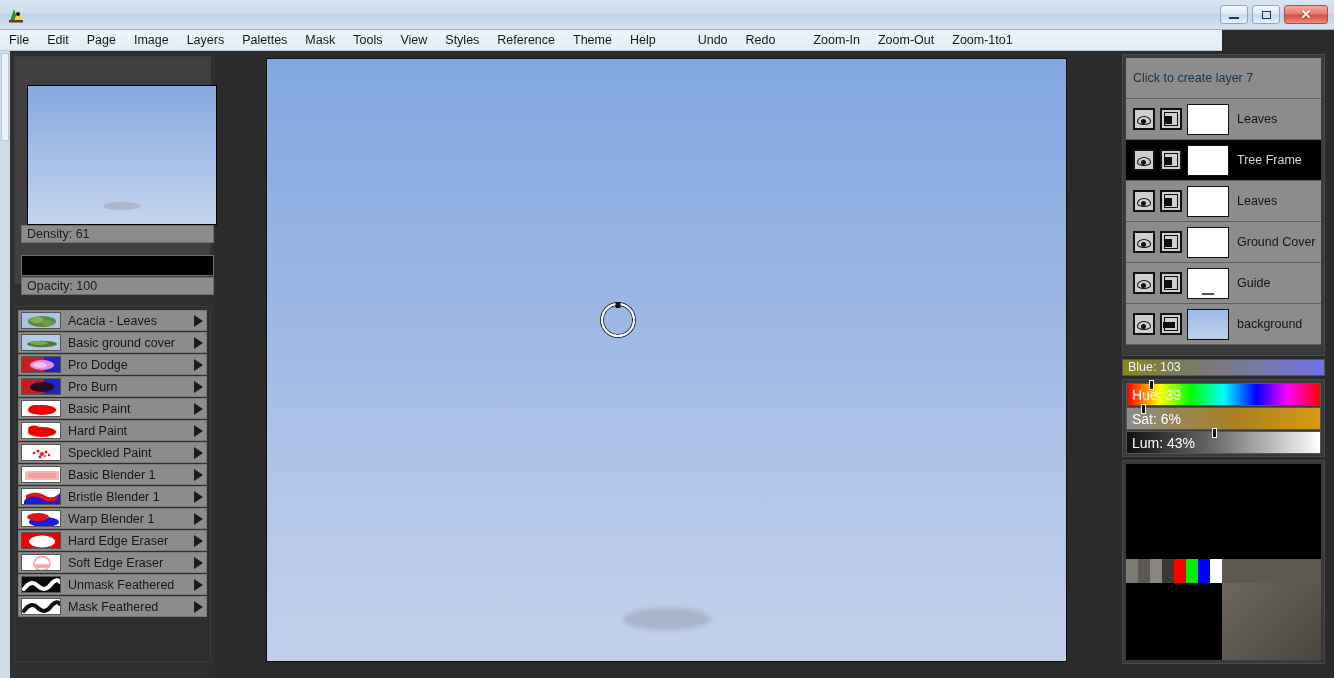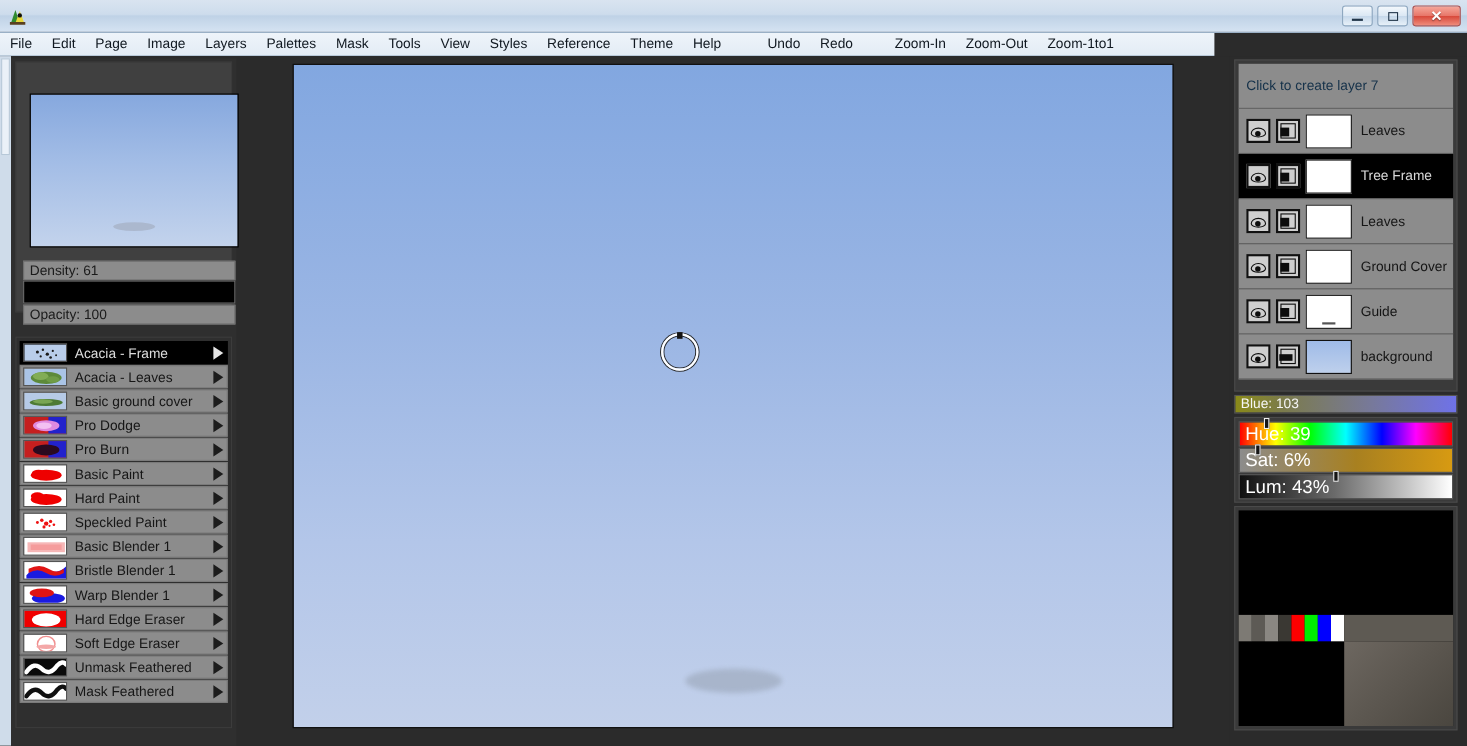--- a/index.html
+++ b/index.html
@@ -45,21 +45,21 @@
     border: 1px solid #a85050;
     background: linear-gradient(to bottom,#f5a79a 0%, #e8776a 48%, #d8493b 52%, #ef8c7c 100%);
   }
   .win-glyph-min { width: 10px; height: 2px; background: #22364a; margin-top:6px; }
   .win-glyph-max { width: 9px; height: 8px; border: 1.5px solid #22364a; }
   .win-glyph-close { color: #fff; font-size: 13px; font-weight: bold; line-height: 1;
     text-shadow: 0 1px 1px rgba(0,0,0,.45); }
 
   
   .menubar {
-    position: absolute; left: 0; top: 30px; width: 1104px; height: 21px;
+    position: absolute; left: 0; top: 30px; width: 1222px; height: 21px;
     background: linear-gradient(to bottom,#eef4fa 0%,#e3ecf5 100%);
     border-bottom: 1px solid #b9c9d9;
     display: flex; align-items: center;
     font-size: 12.5px; color: #101820;
   }
   .menu-item { padding: 0 9px; height: 20px; line-height: 20px; white-space: nowrap; cursor: default; }
   .menu-gap-1 { width: 24px; }
   .menu-gap-2 { width: 20px; }
 
   
@@ -227,21 +227,21 @@
     position: absolute; left: 136px; top: -5px; width: 5px; height: 5px; background: #1d1d1d;
   }
 
   .hsl-box {
     position: absolute; left: 4px; top: 328px; width: 203px; height: 78px;
     background: #3a3a3a; border: 1px solid #4a4a4a; padding: 3px;
   }
   .hsl-bar {
     position: relative; height: 23px; margin-bottom: 1px;
     border: 1px solid #555; overflow: visible;
-    font-size: 17px; color: #ffffff; line-height: 22px; padding-left: 5px;
+    font-size: 14px; color: #ffffff; line-height: 22px; padding-left: 5px;
   }
   .hue-bar {
     background: linear-gradient(to right,
       #ff0000 0%, #ffff00 17%, #00ff00 33%, #00ffff 50%,
       #0000ff 67%, #ff00ff 83%, #ff0000 100%);
   }
   .sat-bar { background: linear-gradient(to right, #8c8c8c 0%, #a88020 55%, #d79a12 100%); }
   .lum-bar { background: linear-gradient(to right, #101010 0%, #6b6b6b 45%, #c8c8c8 80%, #ffffff 100%); }
   .hsl-knob {
     position: absolute; top: -4px; width: 5px; height: 10px; background: #151515;
@@ -318,43 +318,27 @@
     <div class="left-strip">
       <div class="left-strip-thumb"></div>
     </div>
 
     <div class="left-panel">
 
       <div class="preview-box">
         <div class="preview-canvas">
           <div class="preview-ellipse"></div>
         </div>
-        <div class="slider-strip" style="top:180px;">Density: 61</div>
+        <div class="slider-strip" style="top:168px;">Density: 61</div>
         <div class="slider-black" style="top:198px;"></div>
         <div class="slider-strip" style="top:220px;">Opacity: 100</div>
       </div>
 
       <div class="brush-list">
 
-      <div class="brush-row selected">
-            <div class="brush-thumb"><svg width="40" height="17" viewBox="0 0 40 17" preserveAspectRatio="none">
-                <rect width="40" height="17" fill="#b9cdea"></rect>
-                <g fill="#1a1a1a">
-                  <circle cx="12" cy="7" r="1.4"></circle>
-                  <circle cx="17" cy="5" r="1.1"></circle>
-                  <circle cx="21" cy="9" r="1.5"></circle>
-                  <circle cx="26" cy="6" r="1"></circle>
-                  <circle cx="15" cy="11" r="1"></circle>
-                  <circle cx="24" cy="12" r="1.2"></circle>
-                  <circle cx="29" cy="10" r=".9"></circle>
-                </g>
-              </svg></div>
-            <div class="brush-label">Acacia - Frame</div>
-            <div class="brush-arrow"></div>
-          </div>
           <div class="brush-row">
             <div class="brush-thumb"><svg width="40" height="17" viewBox="0 0 40 17" preserveAspectRatio="none">
                 <rect width="40" height="17" fill="#aac4e6"></rect>
                 <ellipse cx="20" cy="8.5" rx="14" ry="5.5" fill="#5d8a3a"></ellipse>
                 <ellipse cx="15" cy="7" rx="7" ry="3.5" fill="#82ad55"></ellipse>
                 <ellipse cx="26" cy="10" rx="6" ry="3" fill="#6f9c46"></ellipse>
               </svg></div>
             <div class="brush-label">Acacia - Leaves</div>
             <div class="brush-arrow"></div>
           </div>

